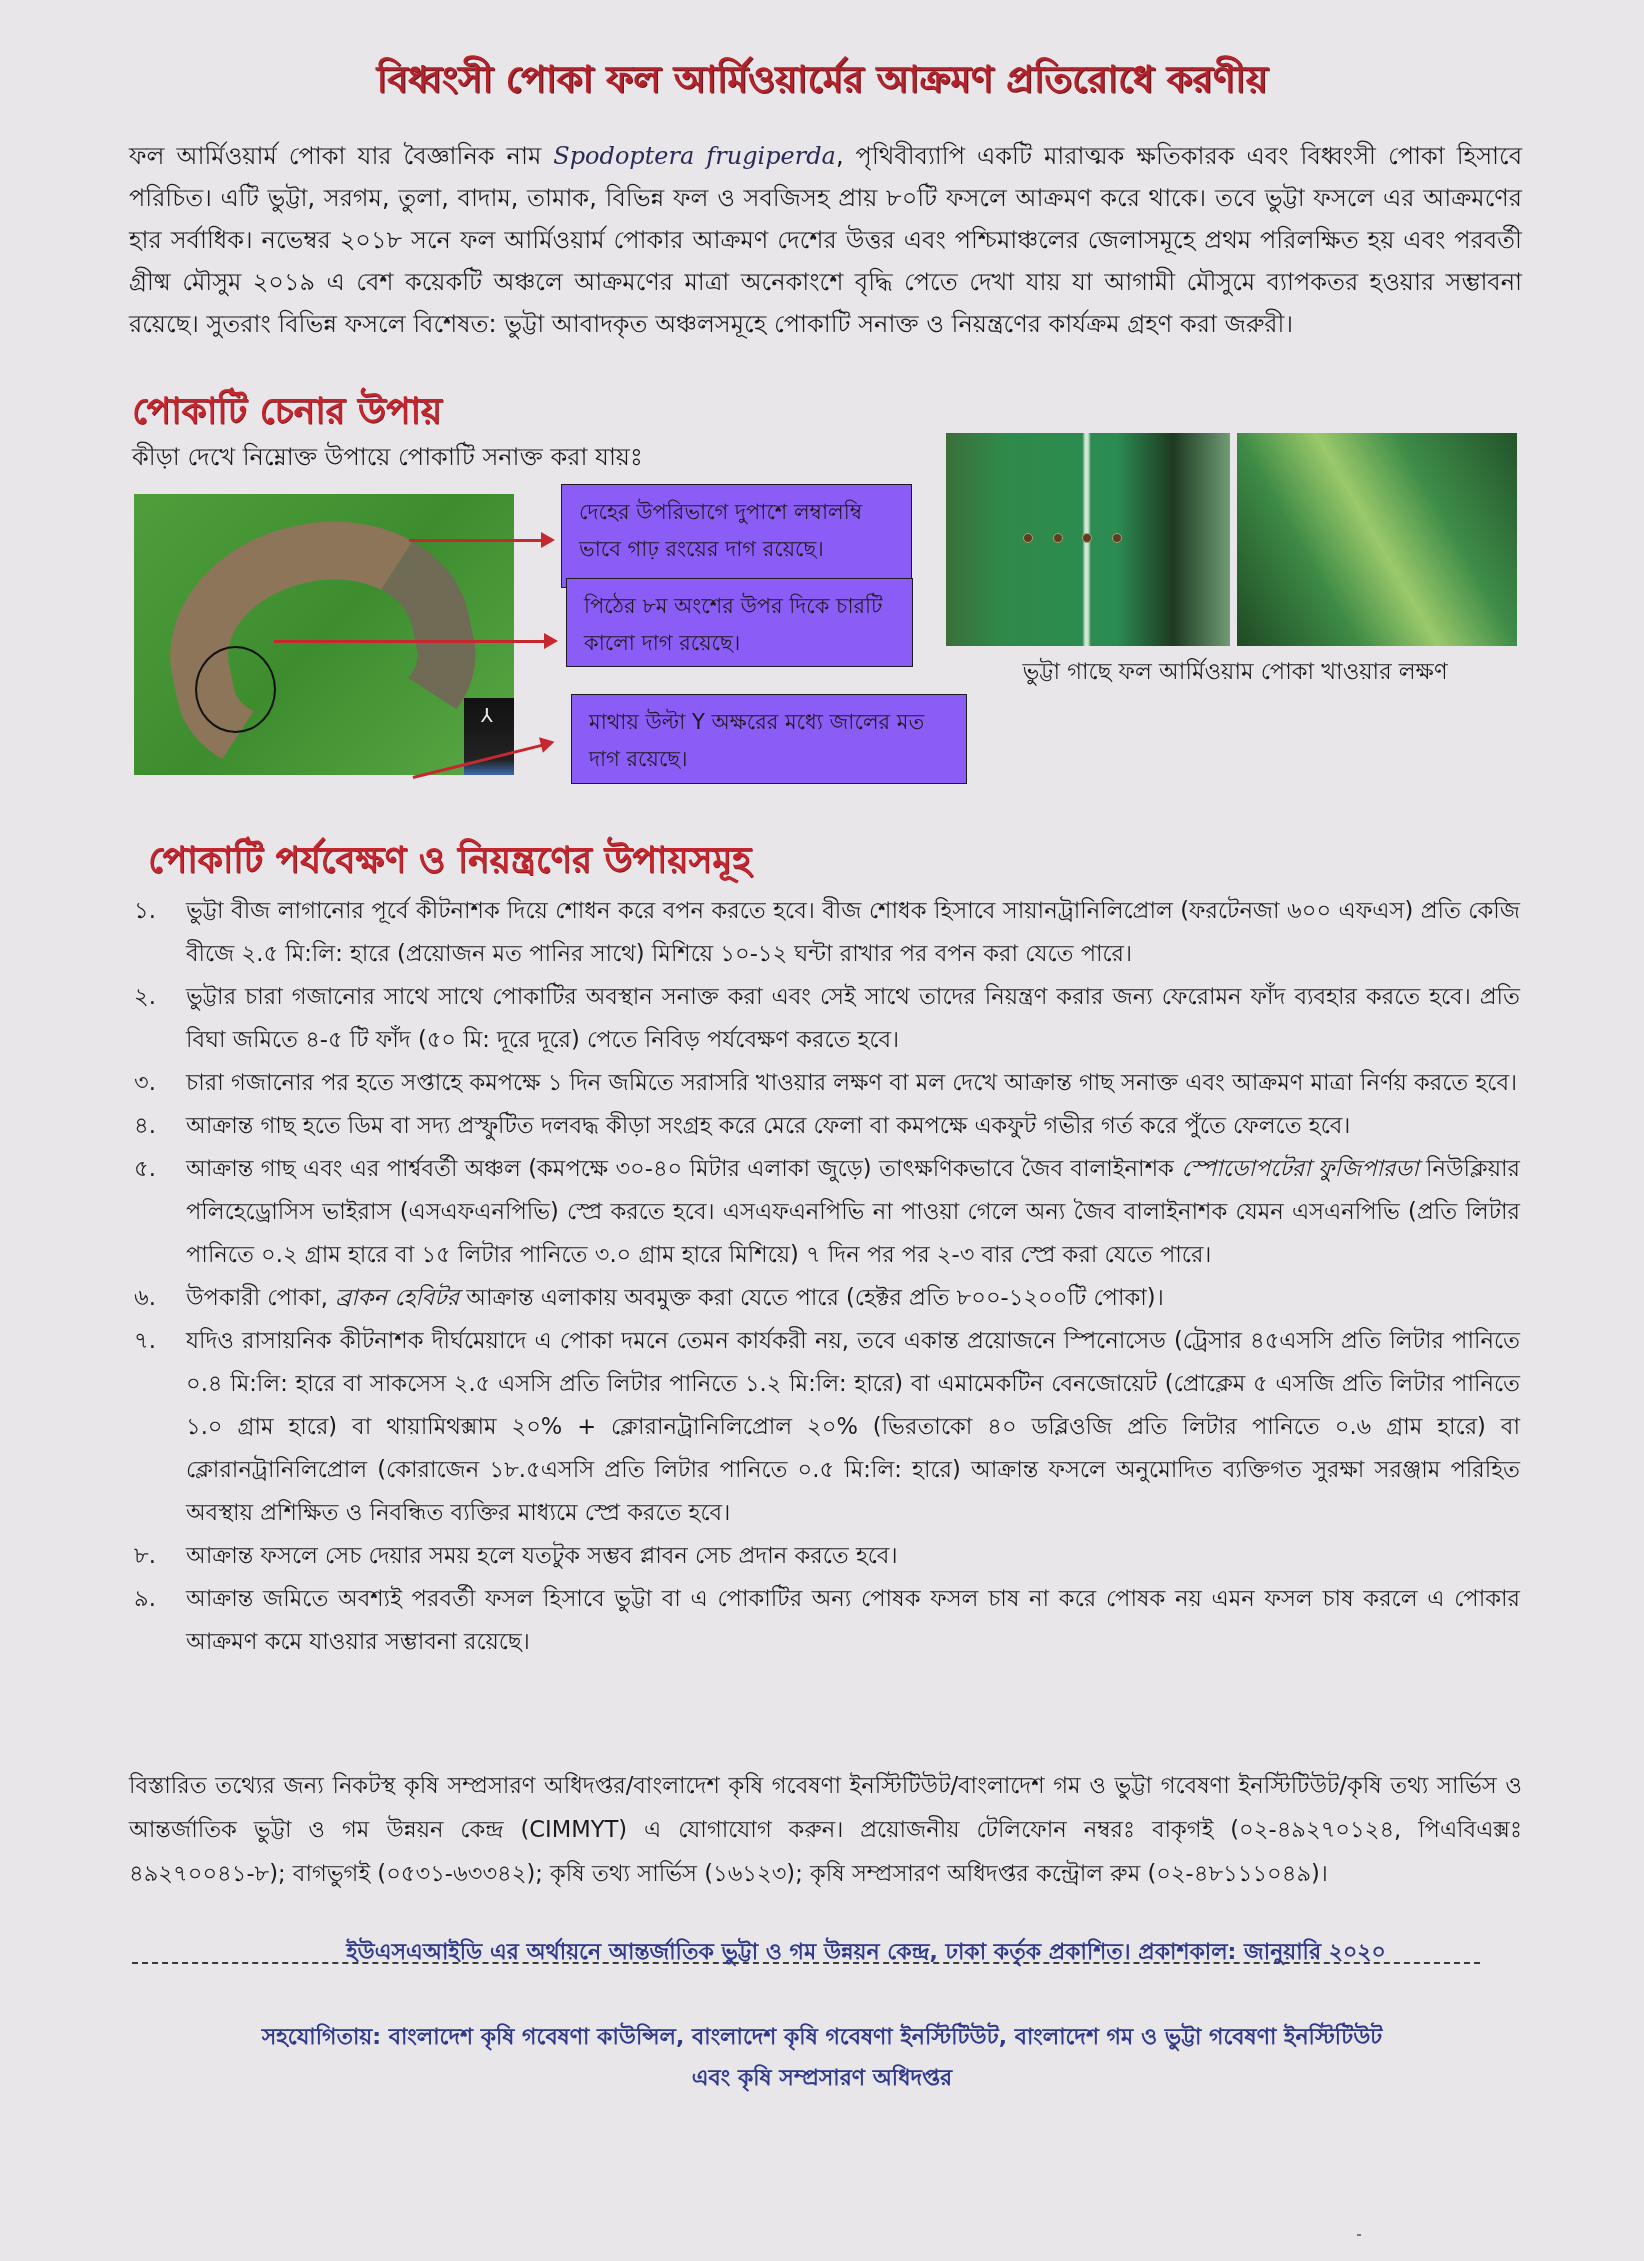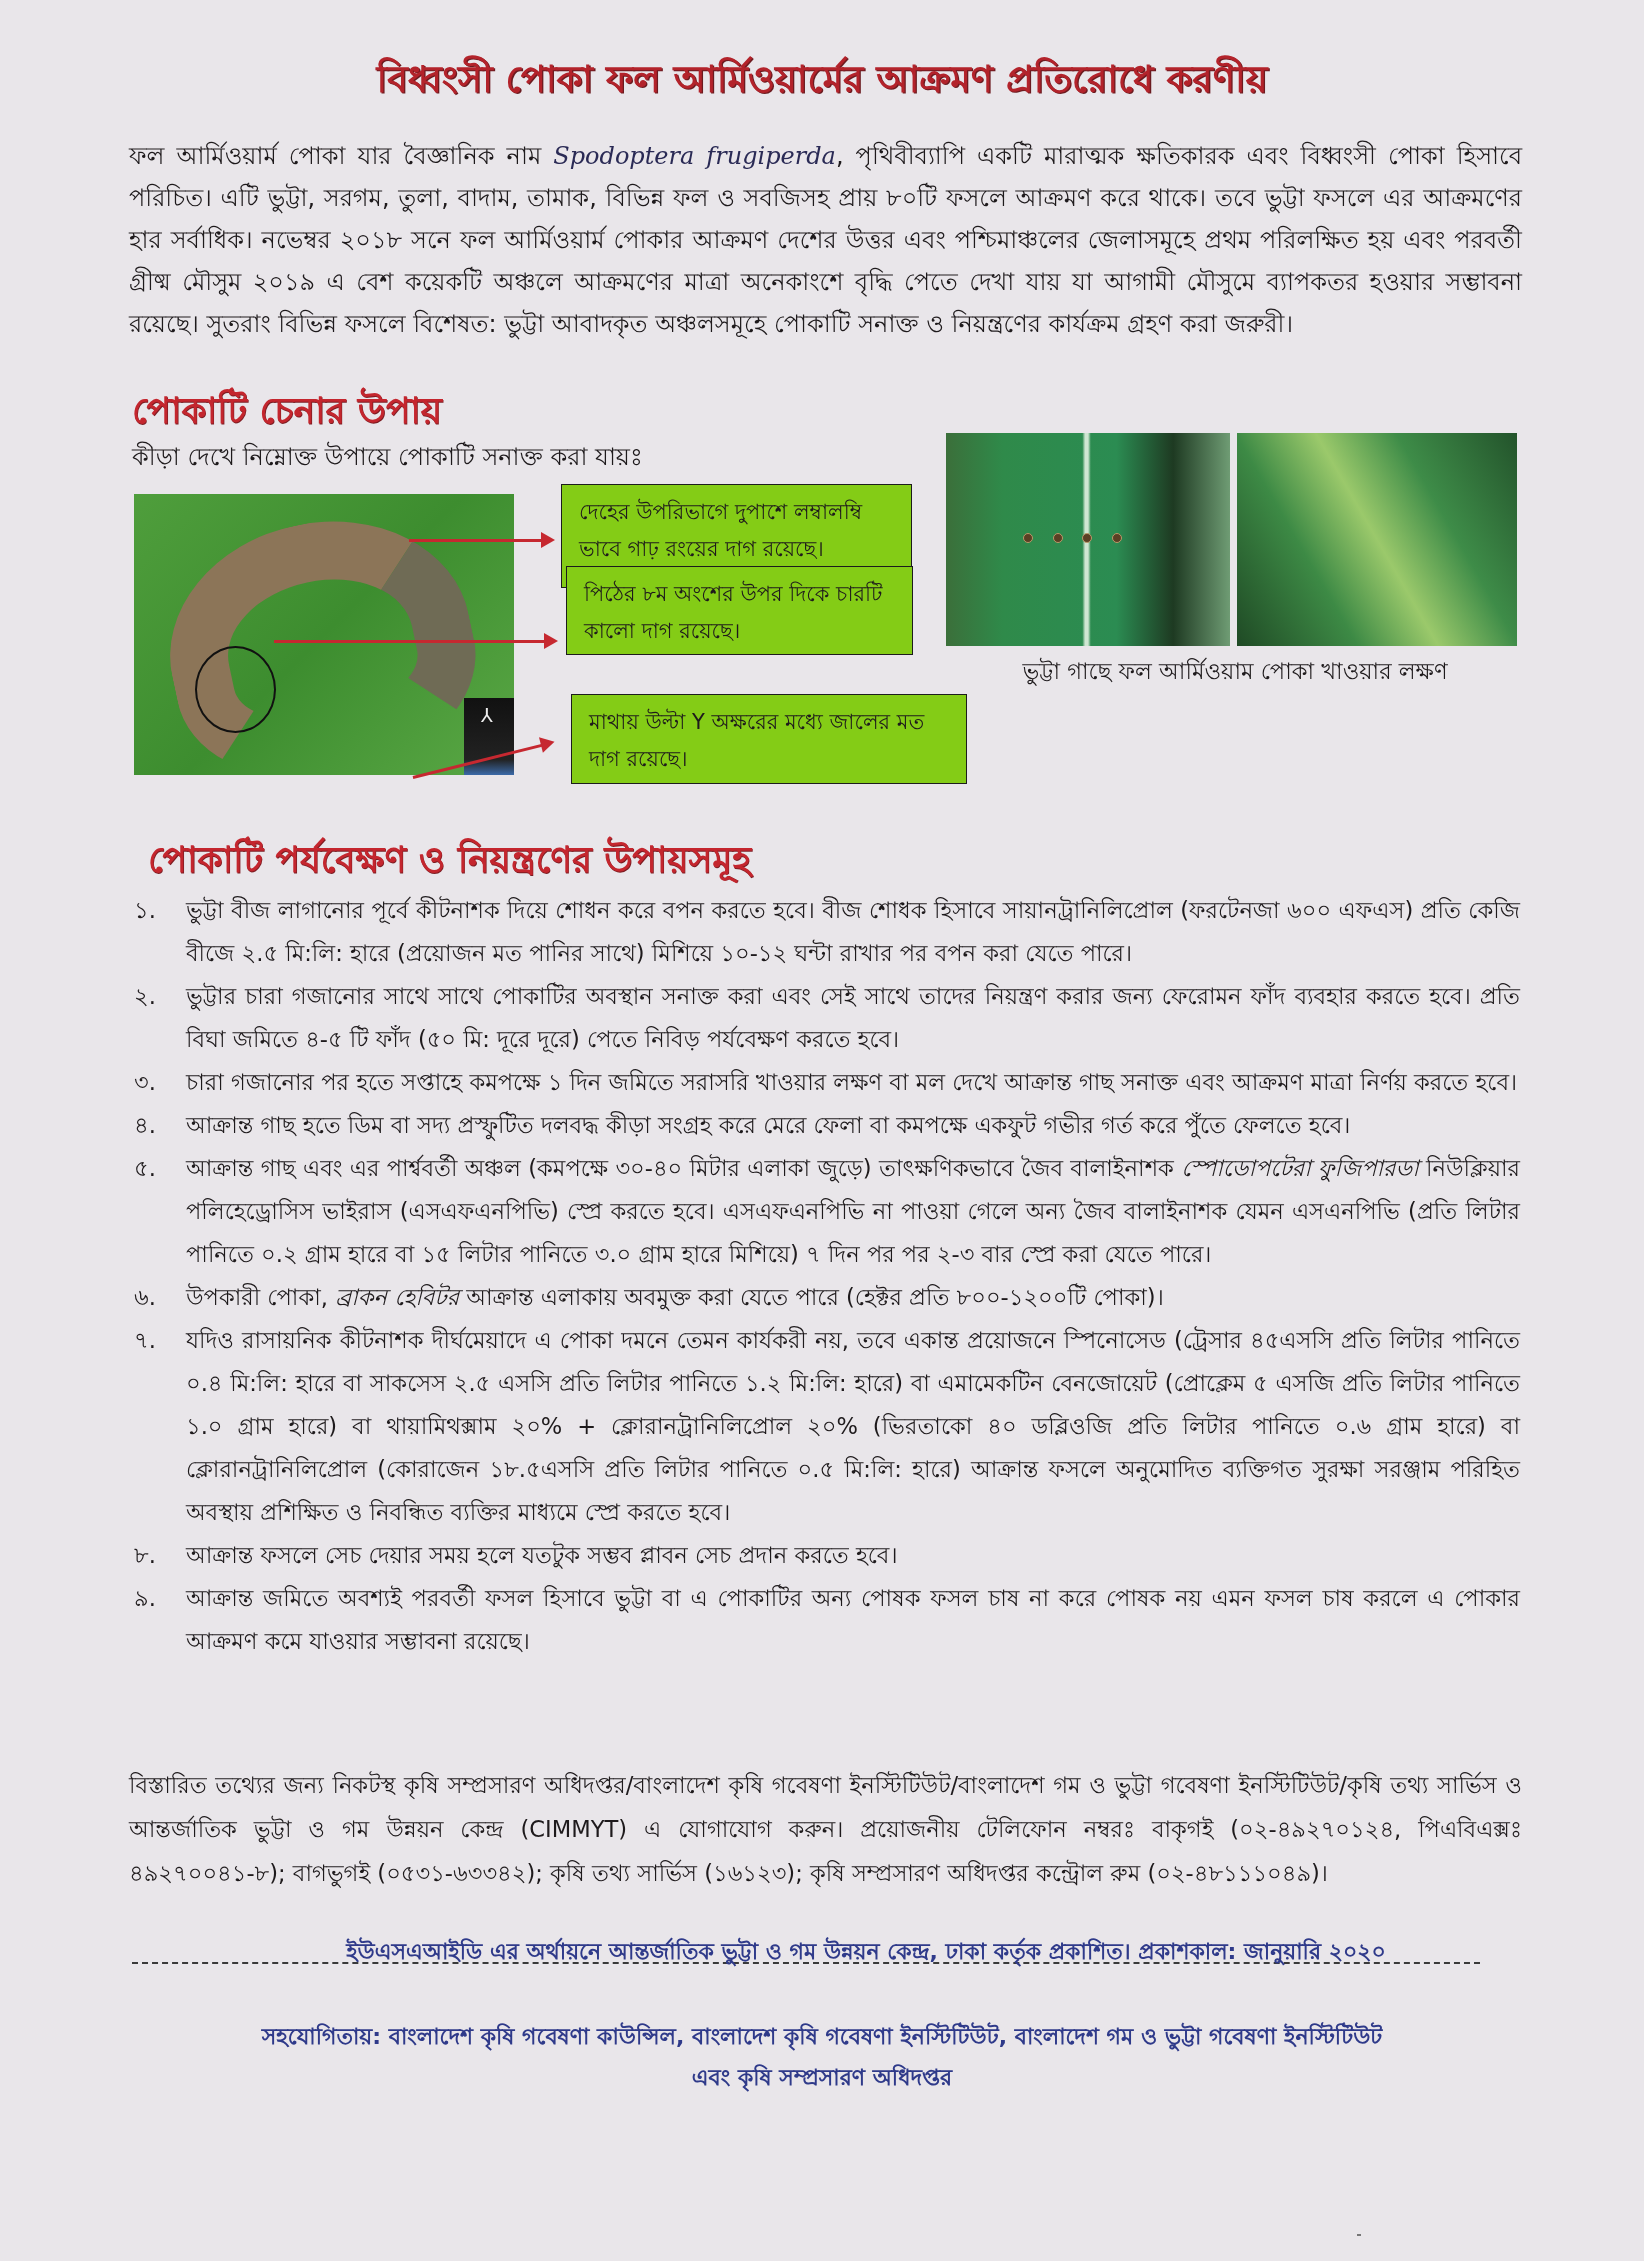--- a/index.html
+++ b/index.html
@@ -46,21 +46,21 @@
   }
   .larva-inset {
     position: absolute; left: 330px; top: 204px; width: 50px; height: 77px;
     background: linear-gradient(#111, #222 80%, #3b6aa8);
   }
   .larva-inset::after {
     content: "Y"; position: absolute; left: 17px; top: 5.2px;
     color: #eee; font-size: 19.3px; transform: rotate(180deg);
   }
   .callout {
-    position: absolute; border: 1.9px solid #1c1c1c; background: #84cc16;
+    position: absolute; border: 1.9px solid #1c1c1c; background: #8b5cf6;
     font-size: 21px; line-height: 37px; padding: 9px 17px;
   }
   .arrow {
     position: absolute; height: 3.2px; background: #c62830;
   }
   .arrow::after {
     content: ""; position: absolute; right: -3.9px; top: -7px;
     border-left: 14px solid #c62830; border-top: 8.4px solid transparent; border-bottom: 8.4px solid transparent;
   }
   .leaf-photo {
@@ -126,21 +126,21 @@
     <div class="larva-body"></div>
     <div class="larva-circle"></div>
     <div class="larva-inset"></div>
   </div>
 
   <div class="arrow" style="left:409px; top:539px; width:142px;"></div>
   <div class="arrow" style="left:274px; top:640px; width:280px;"></div>
   <div class="arrow" style="left:413px; top:776px; width:142px; transform: rotate(-14deg); transform-origin:left center;"></div>
 
   <div class="callout" style="left:561px; top:484px; width:351px; height:104px;">দেহের উপরিভাগে দুপাশে লম্বালম্বি ভাবে  গাঢ় রংয়ের দাগ রয়েছে।</div>
-  <div class="callout" style="left:566px; top:566px; width:347px; height:89px;">পিঠের ৮ম অংশের উপর দিকে চারটি কালো দাগ রয়েছে।</div>
+  <div class="callout" style="left:566px; top:578px; width:347px; height:89px;">পিঠের ৮ম অংশের উপর দিকে চারটি কালো দাগ রয়েছে।</div>
   <div class="callout" style="left:571px; top:694px; width:396px; height:90px;">মাথায় উল্টা Y অক্ষরের মধ্যে জালের মত দাগ রয়েছে।</div>
 
   <div class="leaf-photo leaf1">
     <div class="leaf-holes"><span></span><span></span><span></span><span></span></div>
   </div>
   <div class="leaf-photo leaf2"></div>
 
   <div class="caption-right">
     <p class="center">ভুট্টা গাছে ফল আর্মিওয়াম পোকা খাওয়ার লক্ষণ</p>
   </div>

